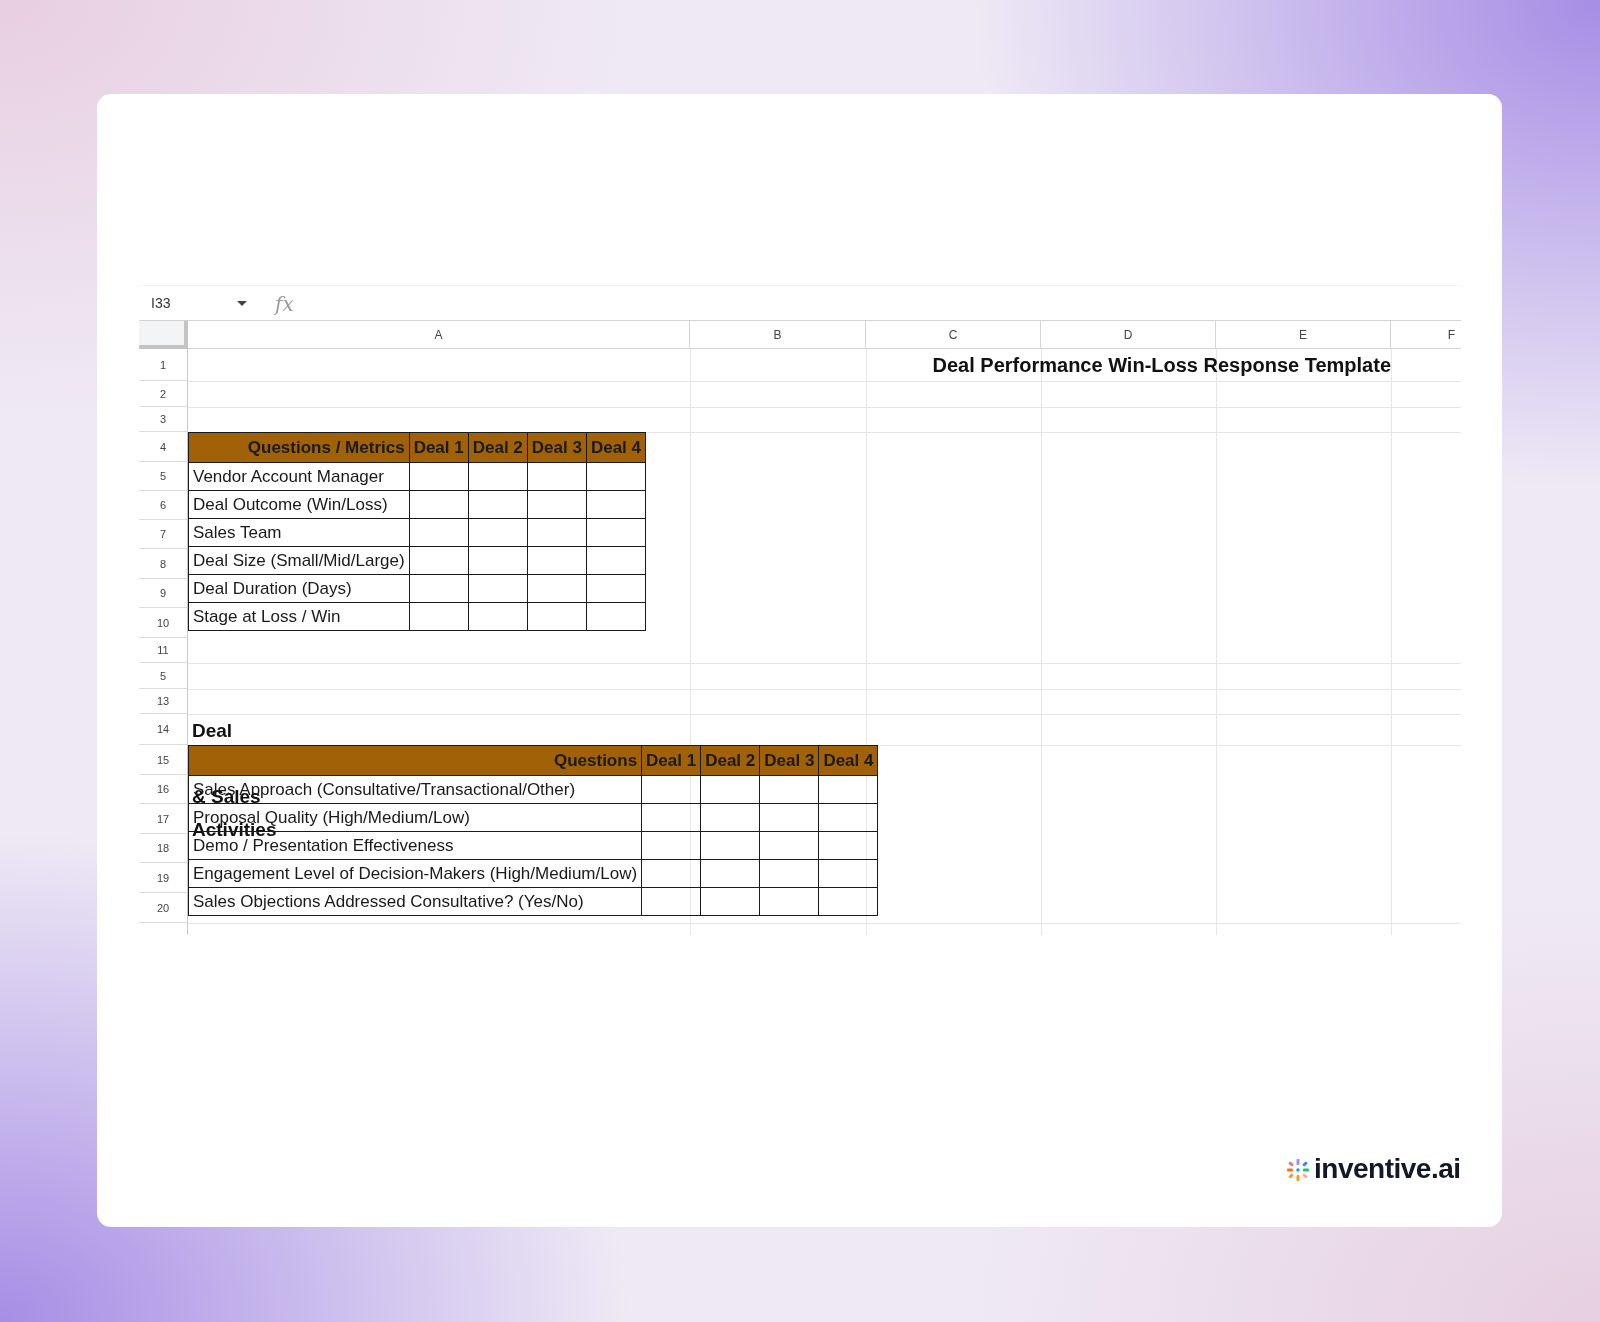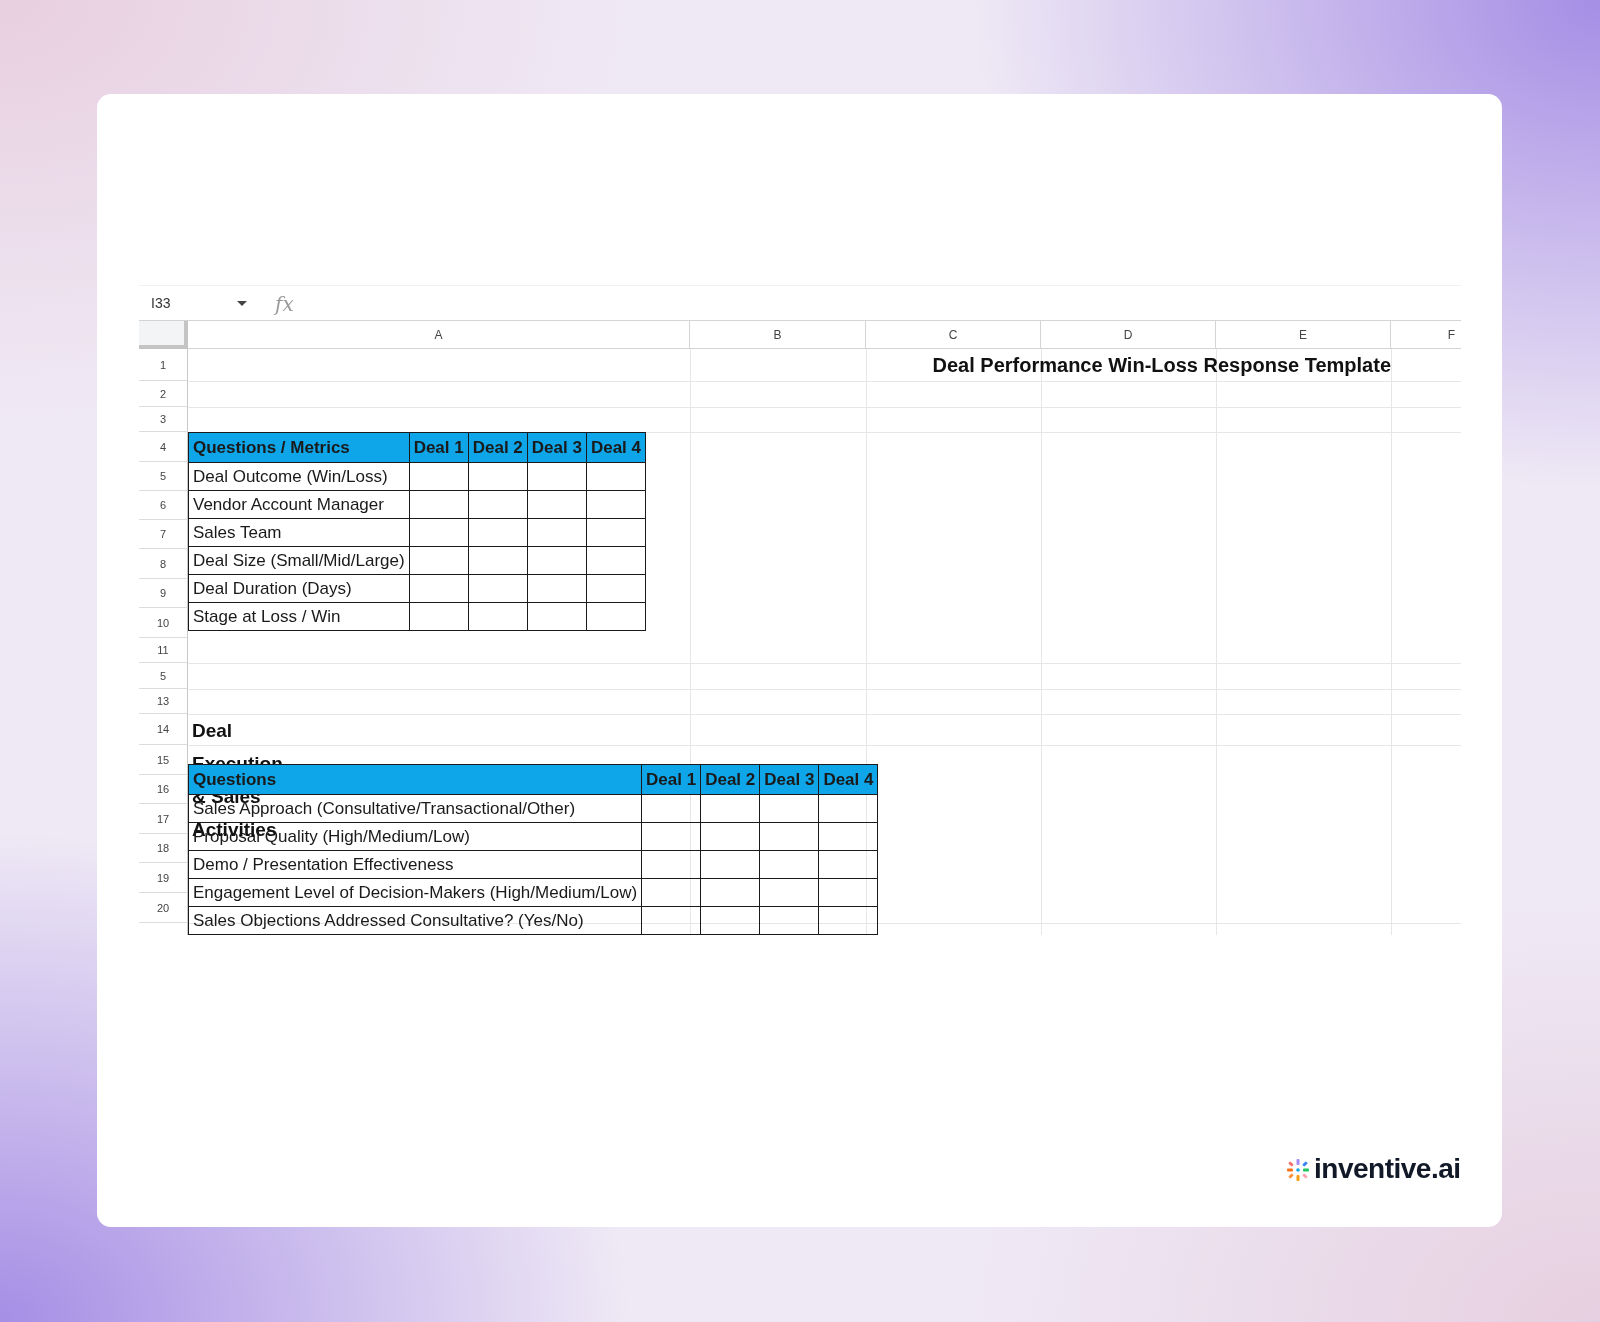--- a/index.html
+++ b/index.html
@@ -40,21 +40,21 @@
   .gridline-v { position: absolute; width: 1px; background: #e6e6e6; }
   .gridline-h { position: absolute; height: 1px; background: #e6e6e6; left: 49px; width: 1273px; }
 
   .title-cell { position: absolute; left: 49px; width: 1203px; text-align: right;
     font-weight: bold; font-size: 20px; color: #111; }
   .section-title { position: absolute; left: 53px; font-weight: bold; font-size: 19px; color: #111; }
 
   .tbl { position: absolute; left: 49px; border-collapse: collapse; table-layout: fixed; }
   .tbl td, .tbl th { border: 1.5px solid #1a1a1a; padding: 0 4px; height: 28px; box-sizing: border-box;
     font-size: 17px; color: #1a1a1a; white-space: nowrap; overflow: hidden; }
-  .tbl th { background: #0ea5e9; font-weight: bold; text-align: left; }
+  .tbl th { background: #a16207; font-weight: bold; text-align: right; }
   .tbl td.q { text-align: left; }
 
   .logo { position: absolute; left: 1286px; top: 1155px; height: 30px; }
   .logo-mark { position: absolute; left: 0; top: 3px; width: 24px; height: 24px; }
   .logo-text { position: absolute; left: 28px; top: -2px; font-size: 28px; font-weight: bold; color: #111827;
     letter-spacing: -0.5px; white-space: nowrap; }
 </style>
 </head>
 <body>
 
@@ -127,28 +127,28 @@
         </colgroup>
       <tbody>
           <tr style="height:30px">
         <th>Questions / Metrics</th>
         <th>Deal 1</th>
         <th>Deal 2</th>
         <th>Deal 3</th>
         <th>Deal 4</th>
       </tr>
       <tr>
+        <td class="q">Vendor Account Manager</td>
+        <td></td>
+        <td></td>
+        <td></td>
+        <td></td>
+      </tr>
+      <tr>
         <td class="q">Deal Outcome (Win/Loss)</td>
-        <td></td>
-        <td></td>
-        <td></td>
-        <td></td>
-      </tr>
-      <tr>
-        <td class="q">Vendor Account Manager</td>
         <td></td>
         <td></td>
         <td></td>
         <td></td>
       </tr>
       <tr>
         <td class="q">Sales Team</td>
         <td></td>
         <td></td>
         <td></td>
@@ -173,21 +173,21 @@
         <td></td>
         <td></td>
         <td></td>
         <td></td>
       </tr>
     </tbody>
       </table>
 
     <div class="section-title" style="top:394px;height:31px;line-height:33px;">Deal Execution &amp; Sales Activities</div>
 
-    <table class="tbl" style="top:444px;padding-left:6px;">
+    <table class="tbl" style="top:425px;padding-left:6px;">
       <colgroup>
           <col style="width:502px">
           <col style="width:176px">
           <col style="width:175px">
           <col style="width:175px">
           <col style="width:175px">
         </colgroup>
       <tbody>
           <tr style="height:30px">
         <th>Questions</th>

